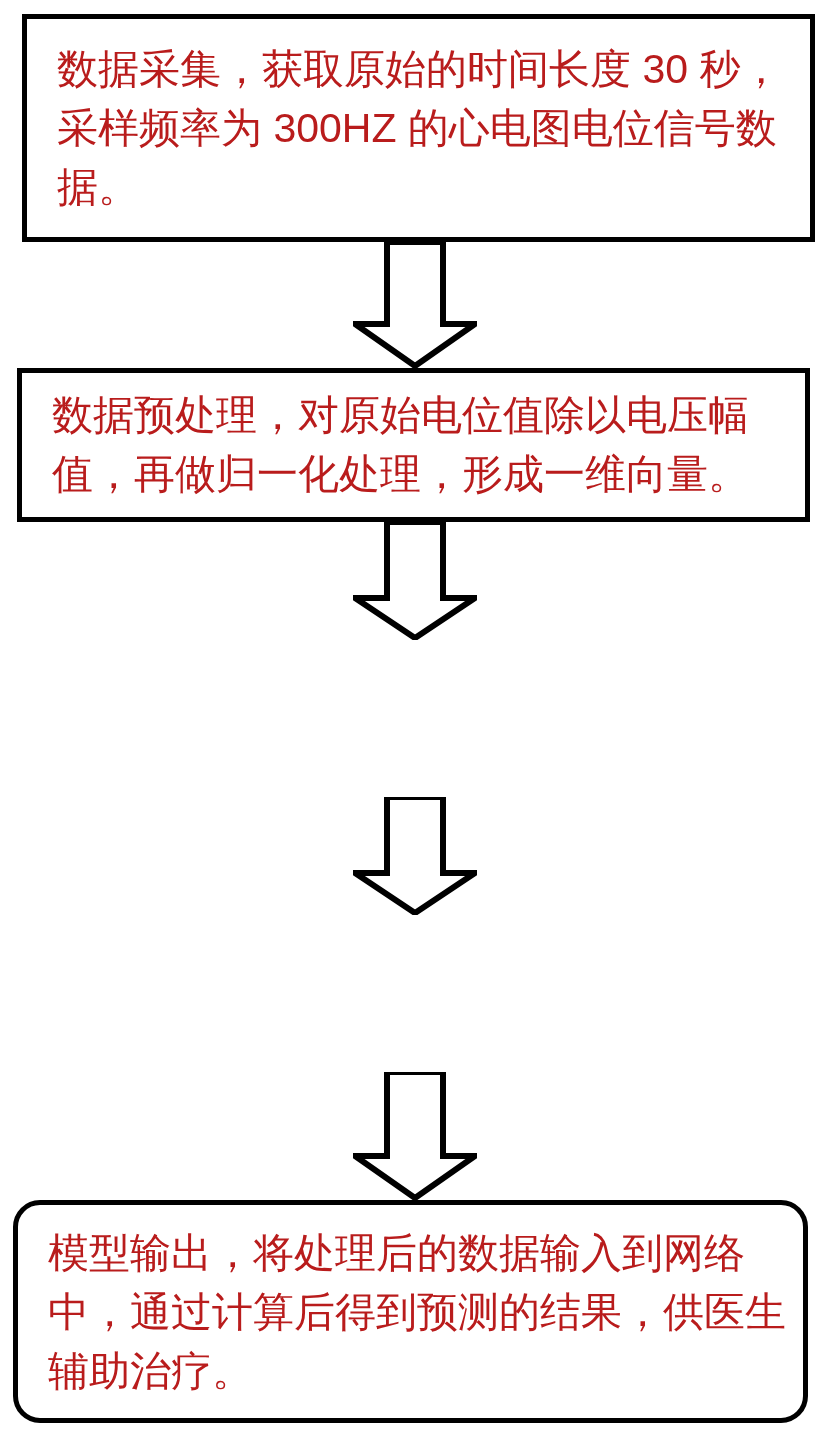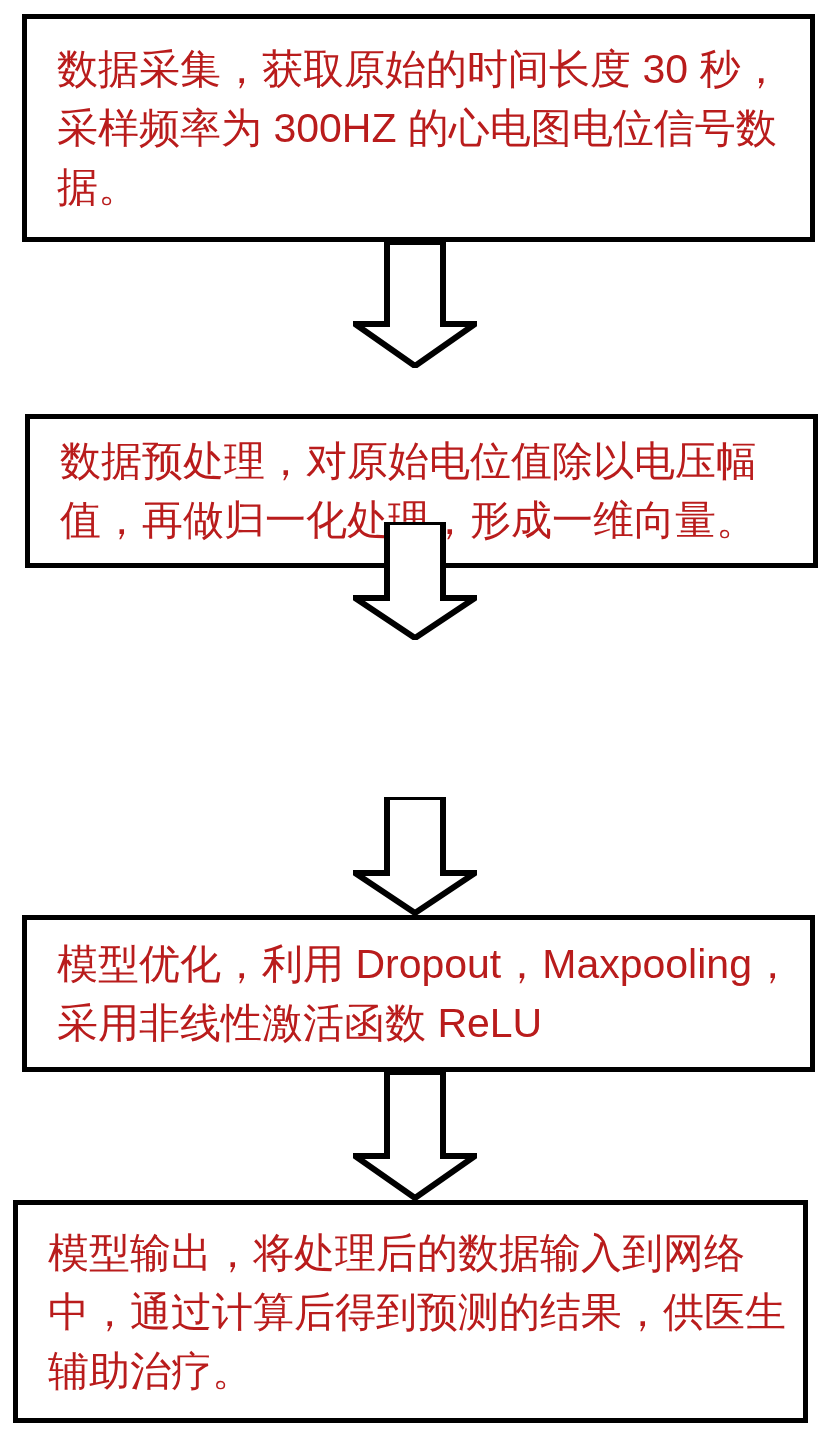--- a/index.html
+++ b/index.html
@@ -31,24 +31,24 @@
     font-size: 41px;
     line-height: 59px;
     color: #b91c1c;
     text-align: left;
     letter-spacing: 0px;
     white-space: pre-line;
     font-weight: 400;
   }
   
   #box-1 { left: 22px;  top: 14px;   width: 793px; height: 228px; }
-  #box-2 { left: 25px;  top: 368px;  width: 793px; height: 154px; margin-top: 46px; }
+  #box-2 { left: 17px;  top: 368px;  width: 793px; height: 154px; }
   #box-3 { left: 22px;  top: 640px;  width: 793px; height: 157px; }
   #box-4 { left: 22px;  top: 915px;  width: 793px; height: 157px; }
-  #box-5 { left: 13px;  top: 1200px; width: 795px; height: 223px; }
+  #box-5 { left: 13px;  top: 1200px; width: 795px; height: 223px; border-radius: 27px; }
 
   .flow-arrow {
     position: absolute;
     left: 353px;
     width: 124px;
   }
   .flow-arrow svg { display: block; width: 100%; height: 100%; }
   #arrow-1 { top: 242px;  height: 126px; }
   #arrow-2 { top: 522px;  height: 118px; }
   #arrow-3 { top: 797px;  height: 118px; }
@@ -79,23 +79,20 @@
     </svg>
   </div>
 
 
   <div class="flow-arrow" id="arrow-3">
     <svg viewBox="0 0 124 118" preserveAspectRatio="none">
       <polygon points="34,0 90,0 90,76 122,76 62,116 2,76 34,76" fill="#ffffff" stroke="#000000" stroke-width="6" stroke-linejoin="miter"></polygon>
     </svg>
   </div>
 
-  <div class="flow-box" id="box-4">
-    <div class="box-text">模型优化，利用 Dropout，Maxpooling，采用非线性激活函数 ReLU</div>
-  </div>
 
   <div class="flow-arrow" id="arrow-4">
     <svg viewBox="0 0 124 128" preserveAspectRatio="none">
       <polygon points="34,0 90,0 90,84 122,84 62,126 2,84 34,84" fill="#ffffff" stroke="#000000" stroke-width="6" stroke-linejoin="miter"></polygon>
     </svg>
   </div>
 
   <div class="flow-box" id="box-5">
     <div class="box-text">模型输出，将处理后的数据输入到网络中，通过计算后得到预测的结果，供医生辅助治疗。</div>
   </div>

